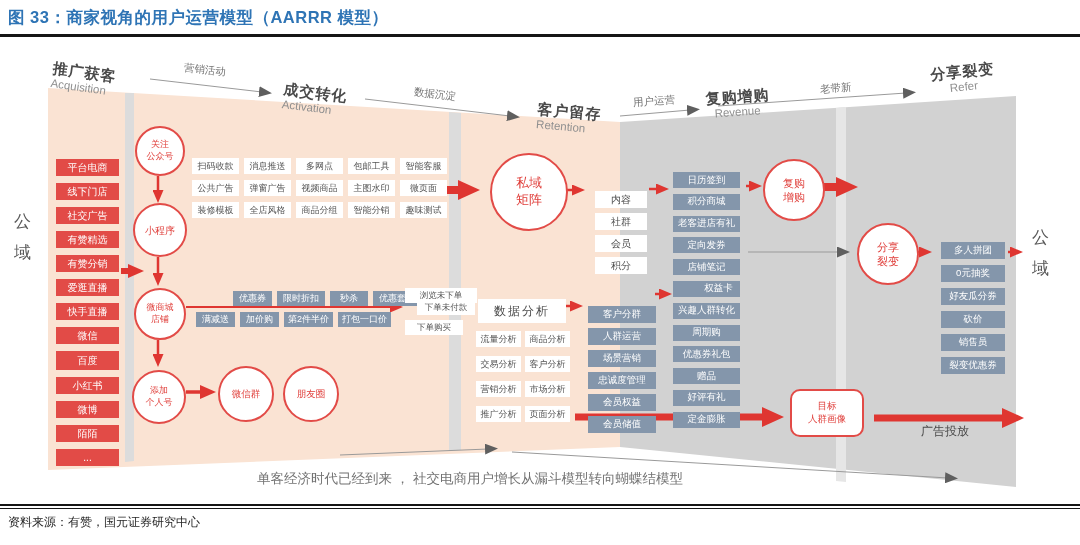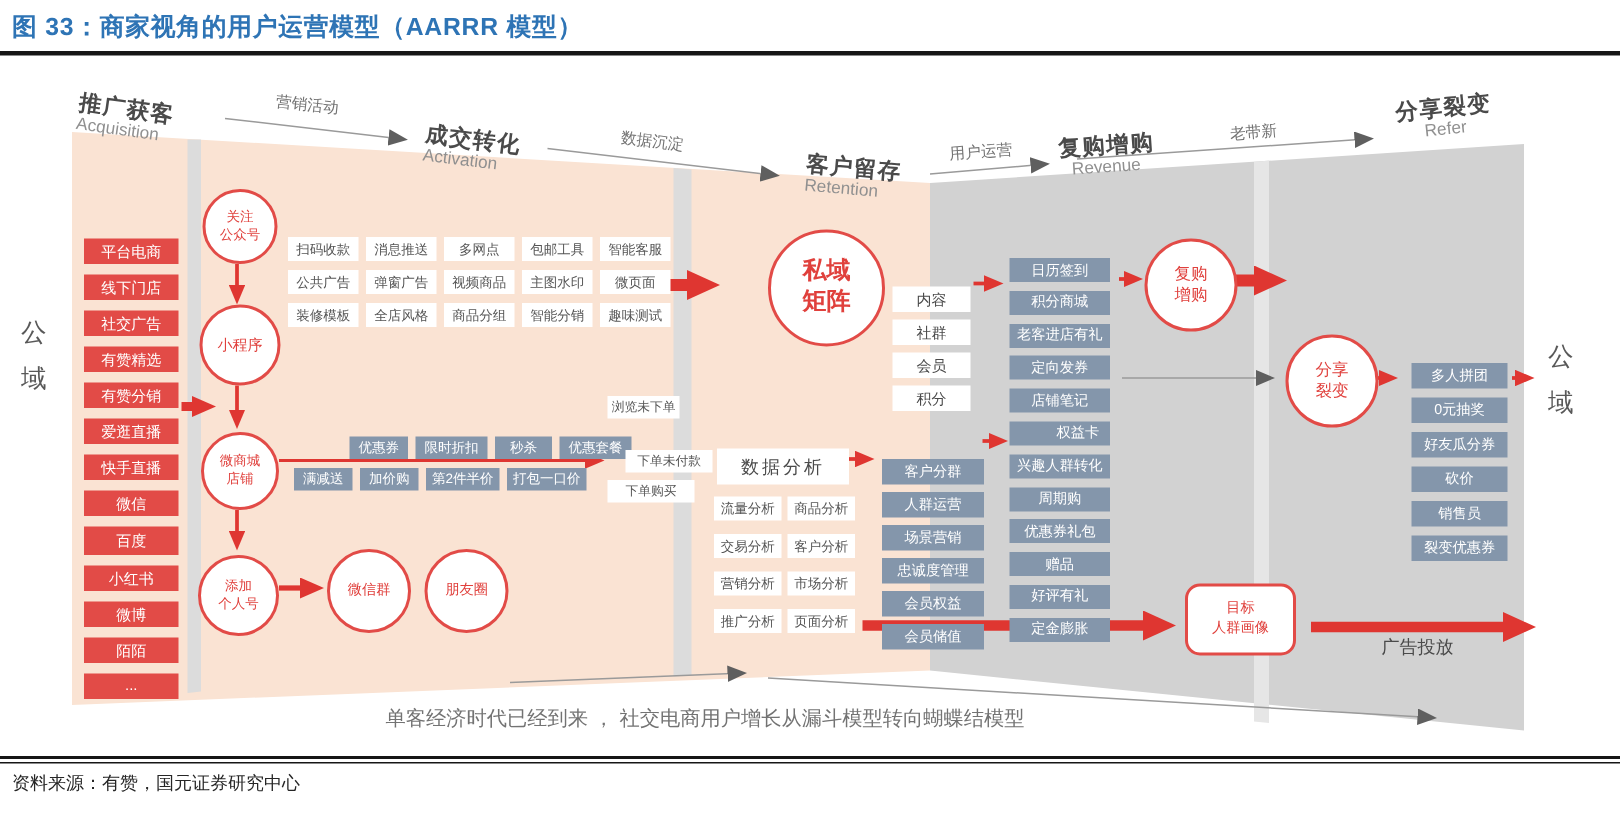--- a/index.html
+++ b/index.html
@@ -171,25 +171,25 @@
     <div class="cell blueb" style="height:15px;padding:0 10px;font-size:9px;">秒杀</div>
     <div class="cell blueb" style="height:15px;padding:0 6px;font-size:9px;">优惠套餐</div>
   </div>
   <div class="abs row" style="left:196px;top:312px;gap:5px;">
     <div class="cell blueb" style="height:15px;padding:0 6px;font-size:9px;">满减送</div>
     <div class="cell blueb" style="height:15px;padding:0 6px;font-size:9px;">加价购</div>
     <div class="cell blueb" style="height:15px;padding:0 4px;font-size:9px;">第2件半价</div>
     <div class="cell blueb" style="height:15px;padding:0 4px;font-size:9px;">打包一口价</div>
   </div>
 
-  <div class="box whiteb" style="left:405px;top:264px;width:48px;height:15px;font-size:8.5px;">浏览未下单</div>
+  <div class="box whiteb" style="left:405px;top:288px;width:72px;height:15px;font-size:8.5px;">浏览未下单</div>
   <div class="box whiteb" style="left:417px;top:300px;width:58px;height:15px;font-size:8.5px;">下单未付款</div>
   <div class="box whiteb" style="left:405px;top:320px;width:58px;height:15px;font-size:8.5px;">下单购买</div>
 
-  <div class="circle" style="left:512px;top:153px;width:74px;height:74px;font-size:16px;font-weight:bold;border-width:2.5px;">私域
+  <div class="circle" style="left:490px;top:153px;width:74px;height:74px;font-size:13px;font-weight:normal;border-width:2.5px;">私域
 矩阵</div>
 
   <div class="abs col" style="left:595px;top:151px;gap:5px;">
     <div class="cell whiteb" style="width:52px;height:17px;font-size:10px;color:#4A4A4A;">内容</div>
     <div class="cell whiteb" style="width:52px;height:17px;font-size:10px;color:#4A4A4A;">社群</div>
     <div class="cell whiteb" style="width:52px;height:17px;font-size:10px;color:#4A4A4A;">会员</div>
     <div class="cell whiteb" style="width:52px;height:17px;font-size:10px;color:#4A4A4A;">积分</div>
   </div>
 
   <div class="box whiteb" style="left:478px;top:299px;width:88px;height:24px;font-size:12px;letter-spacing:2px;color:#4A4A4A;">数据分析</div>

